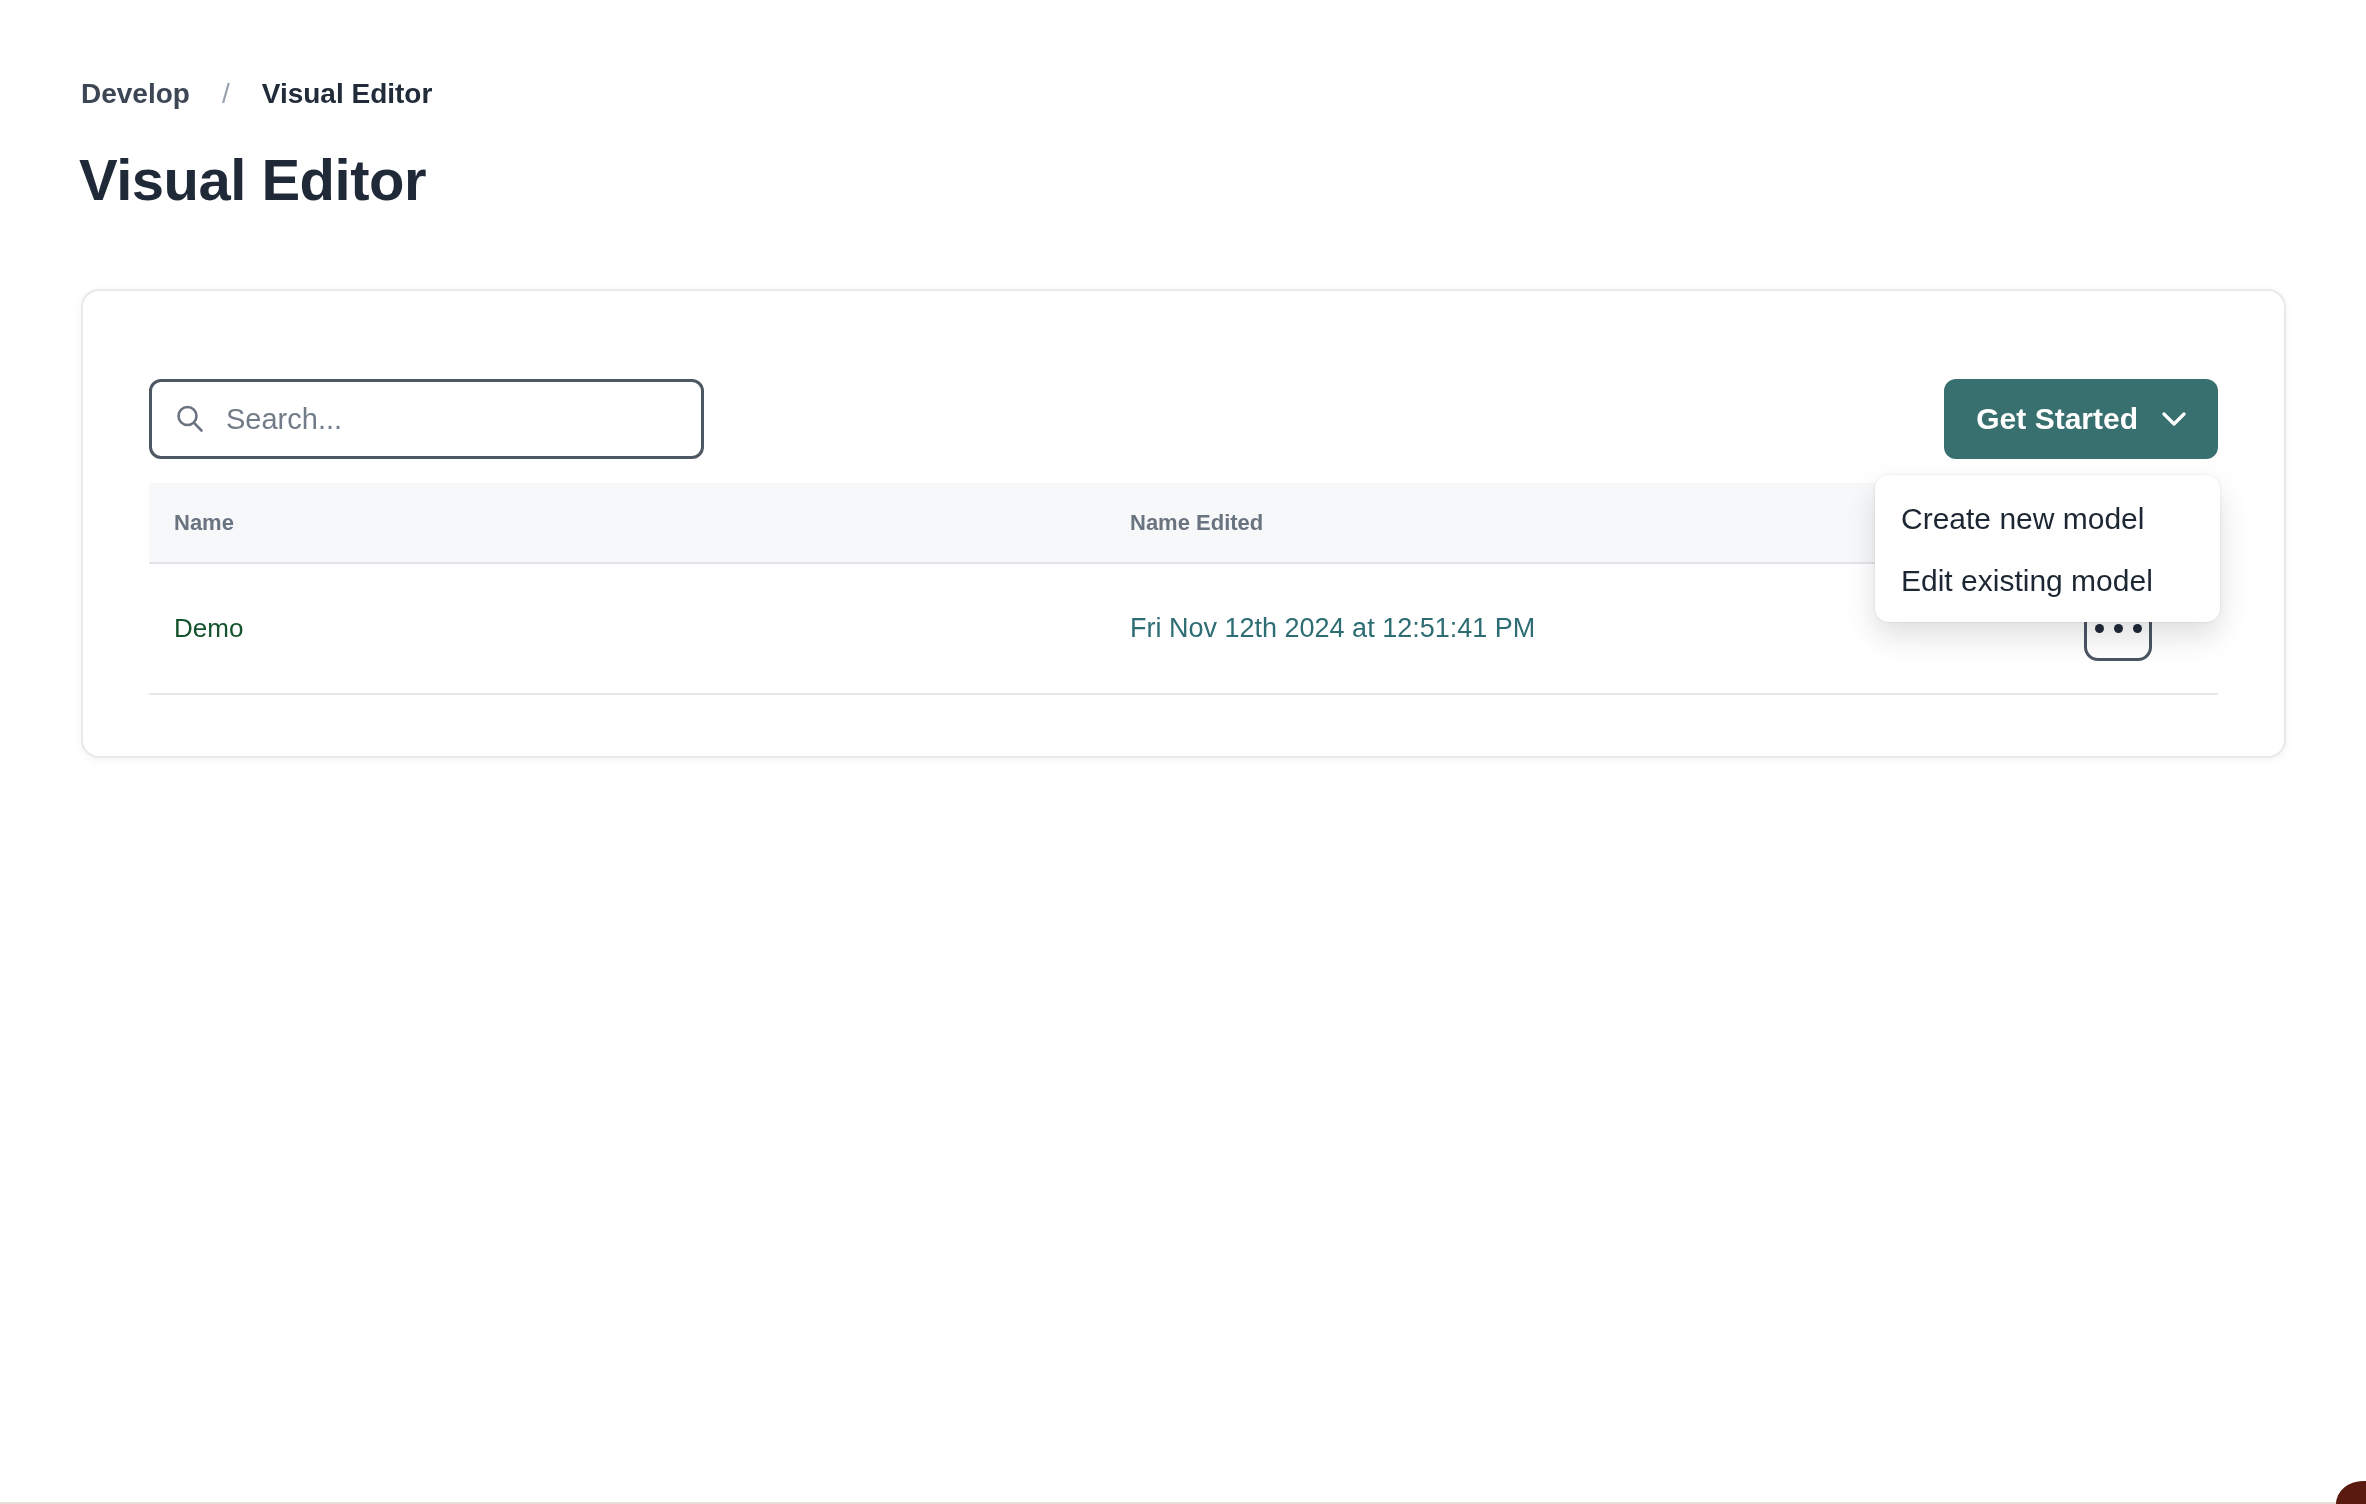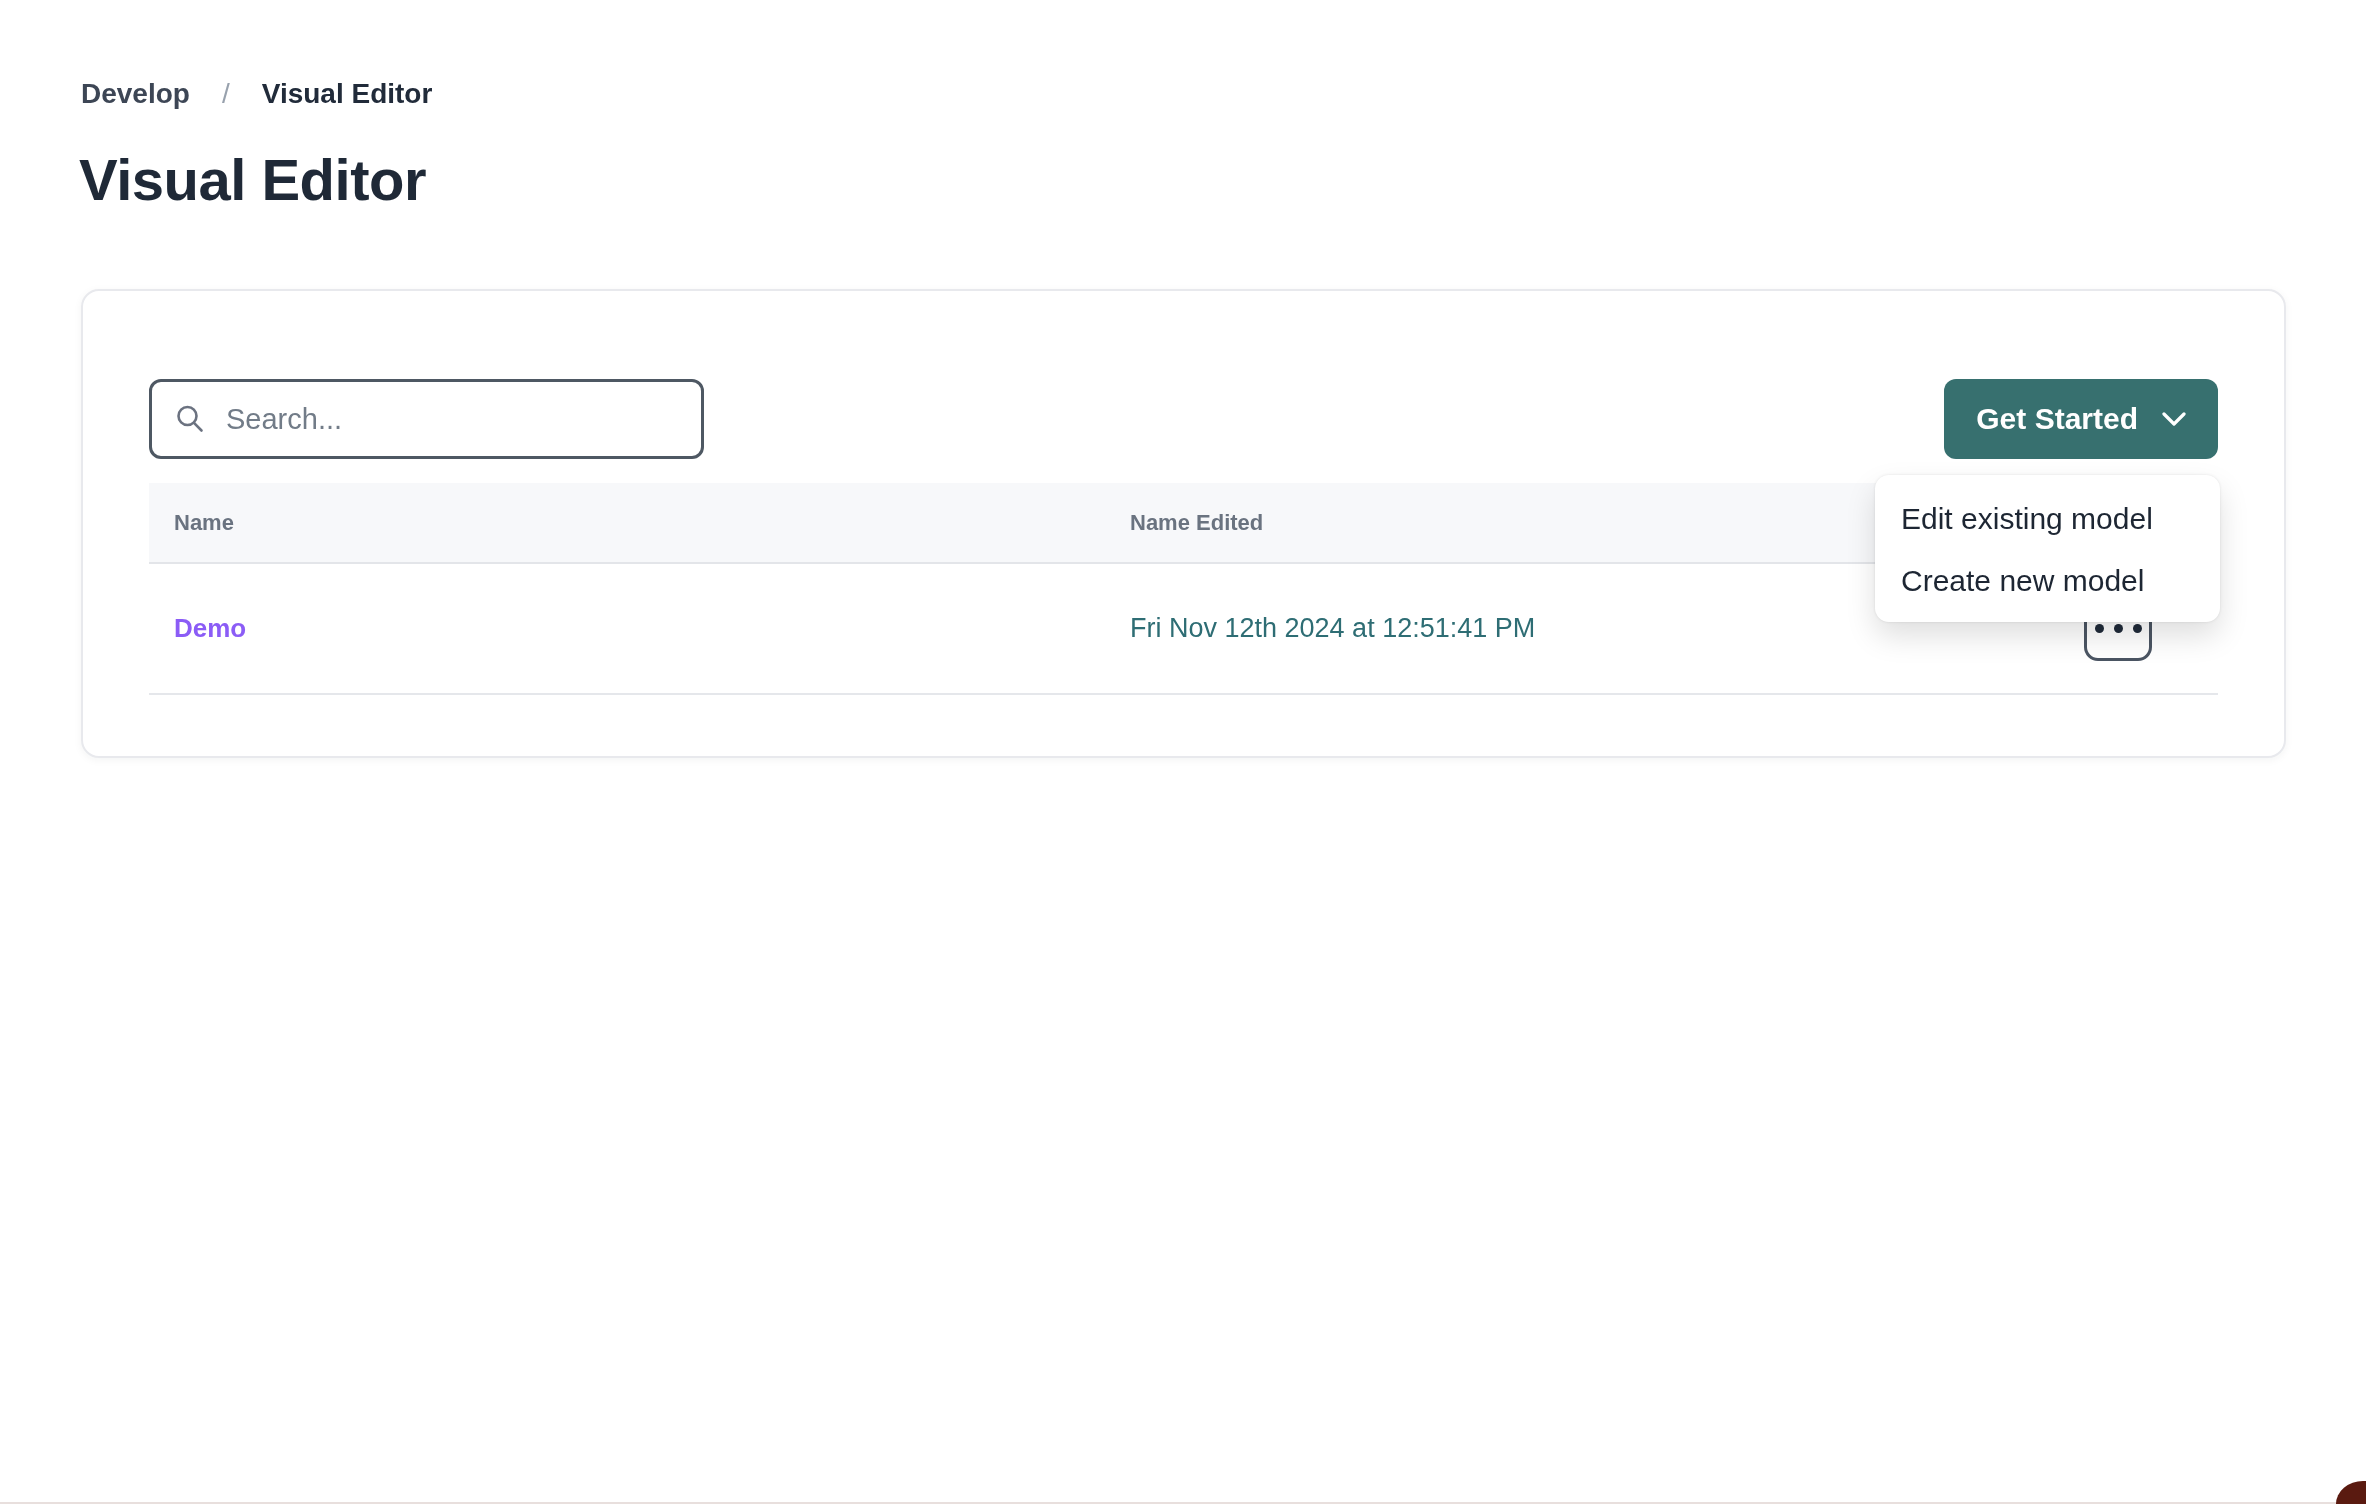--- a/index.html
+++ b/index.html
@@ -110,23 +110,23 @@
     font-size: 22px;
     font-weight: 700;
   }
   .th-name, .td-name { padding-left: 25px; }
   .trow {
     height: 131px;
     border-bottom: 2px solid #e5e7eb;
     background: #ffffff;
   }
   .td-name a {
-    color: #8b5cf6;
+    color: #14532d;
     font-size: 26px;
-    font-weight: 700;
+    font-weight: 400;
     text-decoration: none;
     cursor: pointer;
     margin-top: 42px;
   }
   .td-date {
     color: #2e6d74;
     font-size: 27px;
     font-weight: 400;
   }
   .td-actions { display: flex; justify-content: center; }
@@ -230,22 +230,22 @@
             <button class="ellipsis-btn">
               <span class="dot"></span>
               <span class="dot"></span>
               <span class="dot"></span>
             </button>
           </div>
         </div>
       </div>
 
       <div class="dropdown">
+        <div class="menu-item">Create new model</div>
         <div class="menu-item">Edit existing model</div>
-        <div class="menu-item">Create new model</div>
       </div>
 
     </div>
   </section>
 
   <div class="bottom-hairline"></div>
   <div class="corner-artifact"></div>
 
 </div>
 

